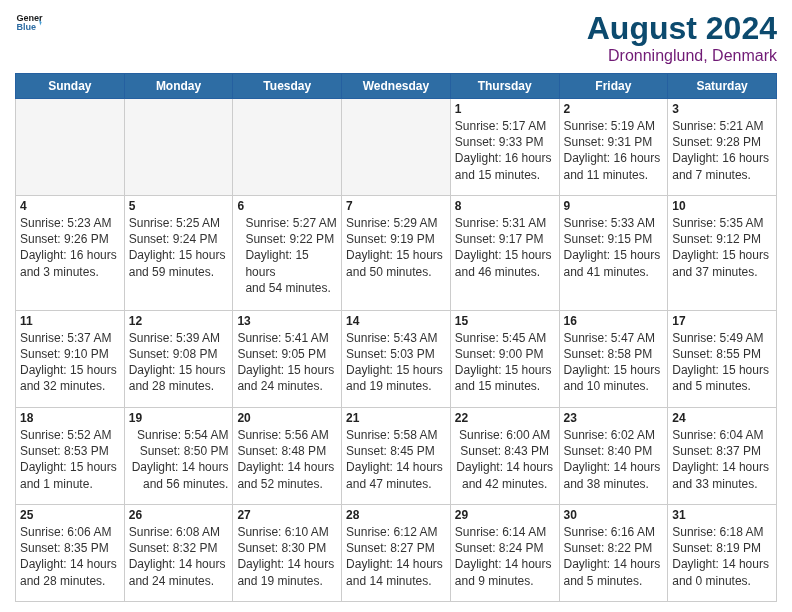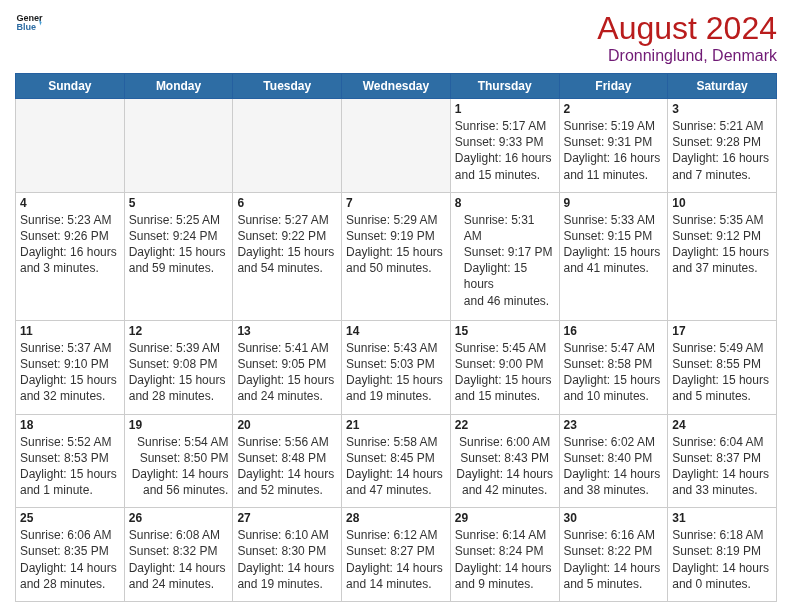--- a/index.html
+++ b/index.html
@@ -30,22 +30,22 @@
     }
     .logo-icon {
       width: 28px;
       height: 28px;
     }
     .title-block {
       text-align: right;
     }
     .title-block h1 {
       font-size: 32px;
-      font-weight: normal;
-      color: #b91c1c;
+      font-weight: bold;
+      color: #0c4a6e;
     }
     .title-block h2 {
       font-size: 16px;
       font-weight: normal;
       color: #701a75;
     }
     .calendar {
       flex: 1;
       border: 1px solid #d946ef;
       border-collapse: collapse;
@@ -153,35 +153,35 @@
           </td>
           <td>
             <span class="day-num">5</span>
             <div class="day-info" style="white-space: pre-line;">Sunrise: 5:25 AM
 Sunset: 9:24 PM
 Daylight: 15 hours
 and 59 minutes.</div>
           </td>
           <td>
             <span class="day-num">6</span>
-            <div class="day-info" style="white-space: pre-line;">Sunrise: 5:27 AM
+            <div class="day-info" style="white-space: pre-line; margin-left: 8px;">Sunrise: 5:27 AM
 Sunset: 9:22 PM
 Daylight: 15 hours
 and 54 minutes.</div>
           </td>
           <td>
             <span class="day-num">7</span>
             <div class="day-info" style="white-space: pre-line;">Sunrise: 5:29 AM
 Sunset: 9:19 PM
 Daylight: 15 hours
 and 50 minutes.</div>
           </td>
           <td>
             <span class="day-num">8</span>
-            <div class="day-info" style="white-space: pre-line; margin-left: 9px;">Sunrise: 5:31 AM
+            <div class="day-info" style="white-space: pre-line;">Sunrise: 5:31 AM
 Sunset: 9:17 PM
 Daylight: 15 hours
 and 46 minutes.</div>
           </td>
           <td>
             <span class="day-num">9</span>
             <div class="day-info" style="white-space: pre-line;">Sunrise: 5:33 AM
 Sunset: 9:15 PM
 Daylight: 15 hours
 and 41 minutes.</div>

